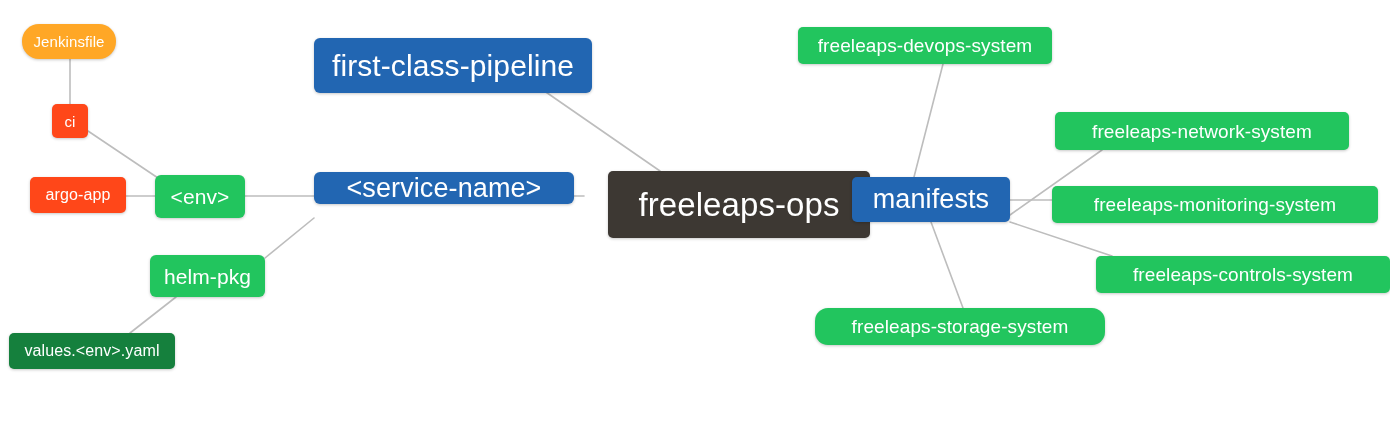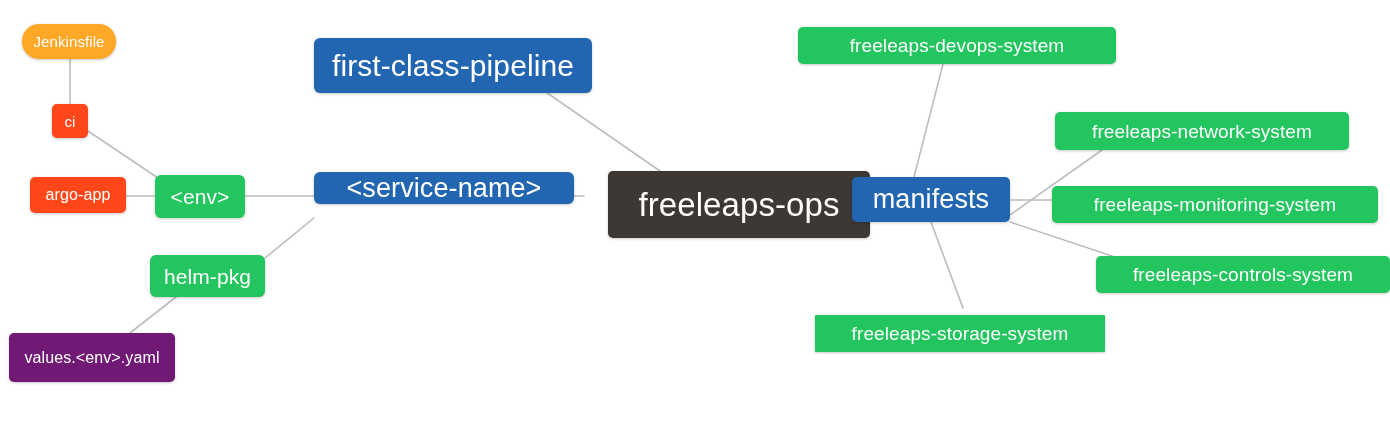--- a/index.html
+++ b/index.html
@@ -75,44 +75,44 @@
       </div>
       <div class="node" style="left: 30px; top: 177px; width: 96px; height: 36px; background: rgb(255, 71, 25); font-size: 16px; border-radius: 5px; align-items: center;">
         <span>argo-app</span>
       </div>
       <div class="node" style="left: 155px; top: 175px; width: 90px; height: 43px; background: rgb(34, 197, 94); font-size: 21px; border-radius: 6px;">
         <span>&lt;env&gt;</span>
       </div>
       <div class="node" style="left: 150px; top: 255px; width: 115px; height: 42px; background: rgb(34, 197, 94); font-size: 21px; border-radius: 6px;">
         <span>helm-pkg</span>
       </div>
-      <div class="node" style="left: 9px; top: 333px; width: 166px; height: 49px; background: #701a75; font-size: 16px; border-radius: 5px;">
+      <div class="node" style="left: 9px; top: 333px; width: 166px; height: 36px; background: #15803d; font-size: 16px; border-radius: 5px;">
         <span>values.&lt;env&gt;.yaml</span>
       </div>
       <div class="node" style="left: 314px; top: 38px; width: 278px; height: 55px; background: rgb(34, 102, 178); font-size: 30px; border-radius: 6px;">
         <span>first-class-pipeline</span>
       </div>
       <div class="node" style="left: 314px; top: 172px; width: 260px; height: 32px; background: rgb(34, 102, 178); font-size: 27px; border-radius: 6px;">
         <span>&lt;service-name&gt;</span>
       </div>
       <div class="node root" style="left: 584px; top: 171px; width: 262px; height: 67px; background: rgb(61, 56, 51); font-size: 33px; border-radius: 5px;">
         <span>freeleaps-ops</span>
       </div>
       <div class="node" style="left: 852px; top: 177px; width: 158px; height: 45px; background: rgb(34, 102, 178); font-size: 27px; border-radius: 5px;">
         <span>manifests</span>
       </div>
-      <div class="node" style="left: 798px; top: 27px; width: 318px; height: 37px; background: rgb(34, 197, 94); font-size: 19px; border-radius: 5px;">
+      <div class="node" style="left: 798px; top: 27px; width: 254px; height: 37px; background: rgb(34, 197, 94); font-size: 19px; border-radius: 5px;">
         <span>freeleaps-devops-system</span>
       </div>
       <div class="node" style="left: 1055px; top: 112px; width: 294px; height: 38px; background: rgb(34, 197, 94); font-size: 19px; border-radius: 5px;">
         <span>freeleaps-network-system</span>
       </div>
       <div class="node" style="left: 1052px; top: 186px; width: 326px; height: 37px; background: rgb(34, 197, 94); font-size: 19px; border-radius: 5px;">
         <span>freeleaps-monitoring-system</span>
       </div>
       <div class="node" style="left: 1096px; top: 256px; width: 294px; height: 37px; background: rgb(34, 197, 94); font-size: 19px; border-radius: 5px;">
         <span>freeleaps-controls-system</span>
       </div>
-      <div class="node" style="left: 815px; top: 315px; width: 290px; height: 37px; background: rgb(34, 197, 94); font-size: 19px; border-radius: 1px;">
+      <div class="node" style="left: 815px; top: 308px; width: 290px; height: 37px; background: rgb(34, 197, 94); font-size: 19px; border-radius: 13px;">
         <span>freeleaps-storage-system</span>
       </div>
     </div>
 </div>
 
 </body></html>

